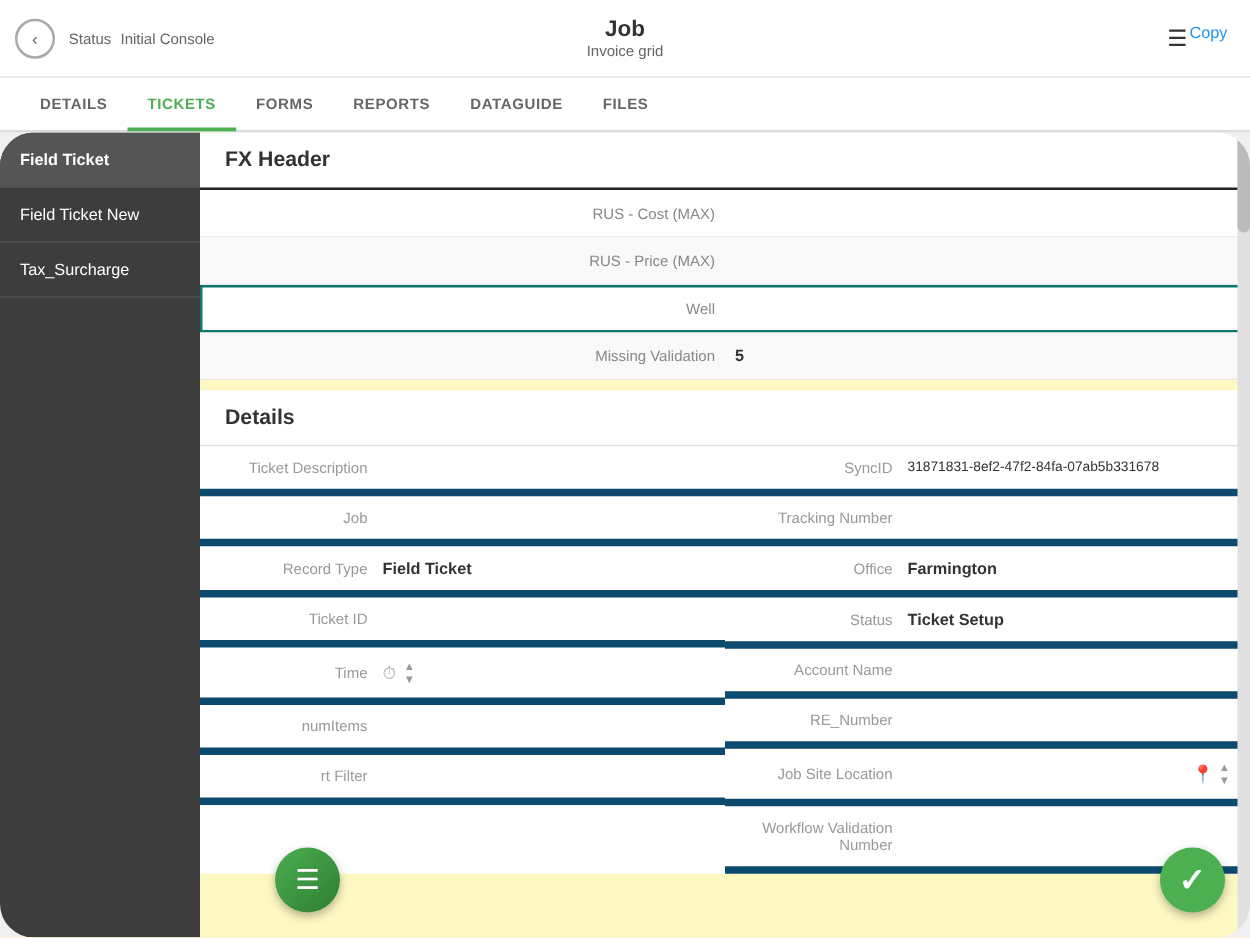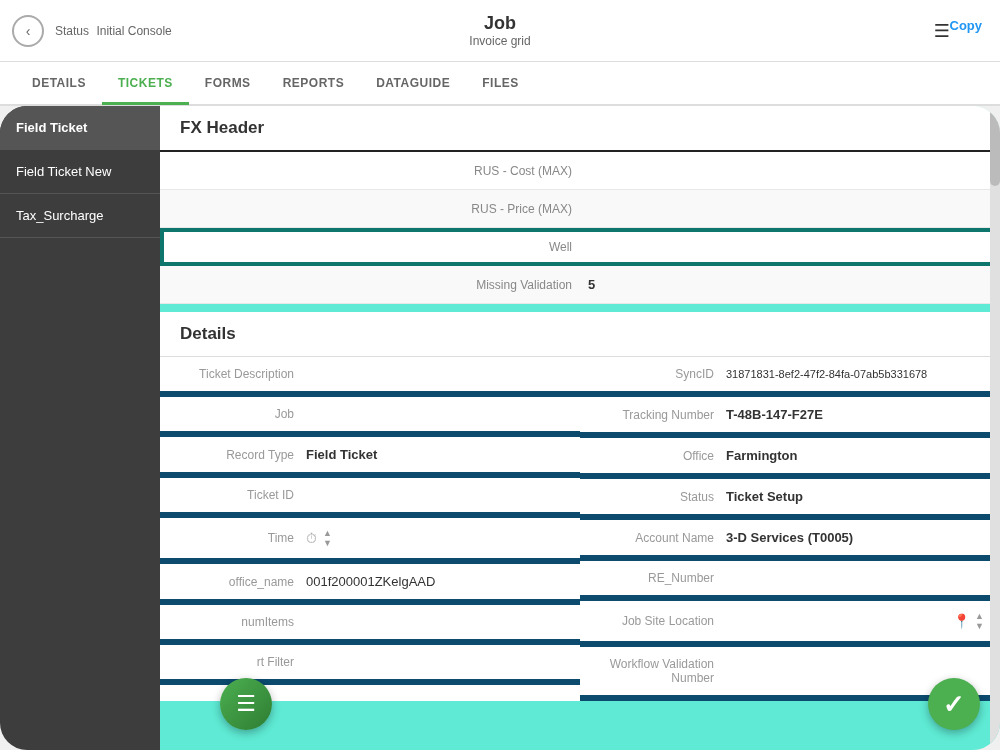--- a/index.html
+++ b/index.html
@@ -53,21 +53,20 @@
       position: absolute;
       right: 10px;
       top: 0;
       height: 50px;
       display: flex;
       align-items: center;
       color: #2196F3;
       font-size: 13px;
       cursor: pointer;
       padding: 0 8px;
-      font-weight: bold;
     }
     .header-status {
       position: absolute;
       left: 55px;
       font-size: 12px;
       color: #333;
     }
     .header-status span { color: #666; margin-right: 4px; }
 
     
@@ -118,21 +117,21 @@
     }
     .sidebar-item.active {
       background: #555;
       font-weight: bold;
     }
 
     
     .content {
       flex: 1;
       overflow-y: auto;
-      background: #5eead4;
+      background: #fef9c3;
       position: relative;
     }
 
     
     .section {
       background: #fff;
       margin: 0;
       padding: 0;
     }
     .section-header {
@@ -201,21 +200,21 @@
     .detail-value {
       color: #333;
       font-size: 13px;
       flex: 1;
     }
     .detail-value.bold { font-weight: bold; }
 
     
     .well-row {
       background: #fff;
-      border: 4px solid #0f766e;
+      border: 2px solid #0f766e;
     }
     .missing-val { font-weight: bold; color: #333; }
 
     
     .fab-menu {
       position: absolute;
       bottom: 20px;
       left: 60px;
       width: 52px;
       height: 52px;
@@ -361,53 +360,47 @@
               <div class="detail-label">Time</div>
               <div class="detail-value" style="display:flex;align-items:center;">
                 <span style="color:#aaa;font-size:14px;margin-right:6px;">⏱</span>
                 <span style="display:flex;flex-direction:column;font-size:9px;color:#999;">
                   <span>▲</span>
                     <span>▼</span>
                 </span>
               </div>
             </div>
             <div class="detail-row">
-              <div class="detail-label">office_name</div>
-              <div class="detail-value">001f200001ZKelgAAD</div>
-            </div>
-            <div class="detail-row">
               <div class="detail-label">numItems</div>
               <div class="detail-value"></div>
             </div>
             <div class="detail-row">
               <div class="detail-label">rt Filter</div>
               <div class="detail-value"></div>
             </div>
           </div>
 
           <div>
             <div class="detail-row">
               <div class="detail-label">SyncID</div>
               <div class="detail-value" style="font-size:11px;">31871831-8ef2-47f2-84fa-07ab5b331678</div>
             </div>
             <div class="detail-row">
               <div class="detail-label">Tracking Number</div>
-              <div class="detail-value bold">T-48B-147-F27E</div>
             </div>
             <div class="detail-row">
               <div class="detail-label">Office</div>
               <div class="detail-value bold">Farmington</div>
             </div>
             <div class="detail-row">
               <div class="detail-label">Status</div>
               <div class="detail-value bold">Ticket Setup</div>
             </div>
             <div class="detail-row">
               <div class="detail-label">Account Name</div>
-              <div class="detail-value bold">3-D Services (T0005)</div>
             </div>
             <div class="detail-row">
               <div class="detail-label">RE_Number</div>
               <div class="detail-value"></div>
             </div>
             <div class="detail-row">
               <div class="detail-label">Job Site Location</div>
               <div class="detail-value" style="display:flex;align-items:center;justify-content:flex-end;">
                 <span style="color:#aaa;font-size:14px;margin-right:4px;">📍</span>
                 <span style="display:flex;flex-direction:column;font-size:9px;color:#999;">

